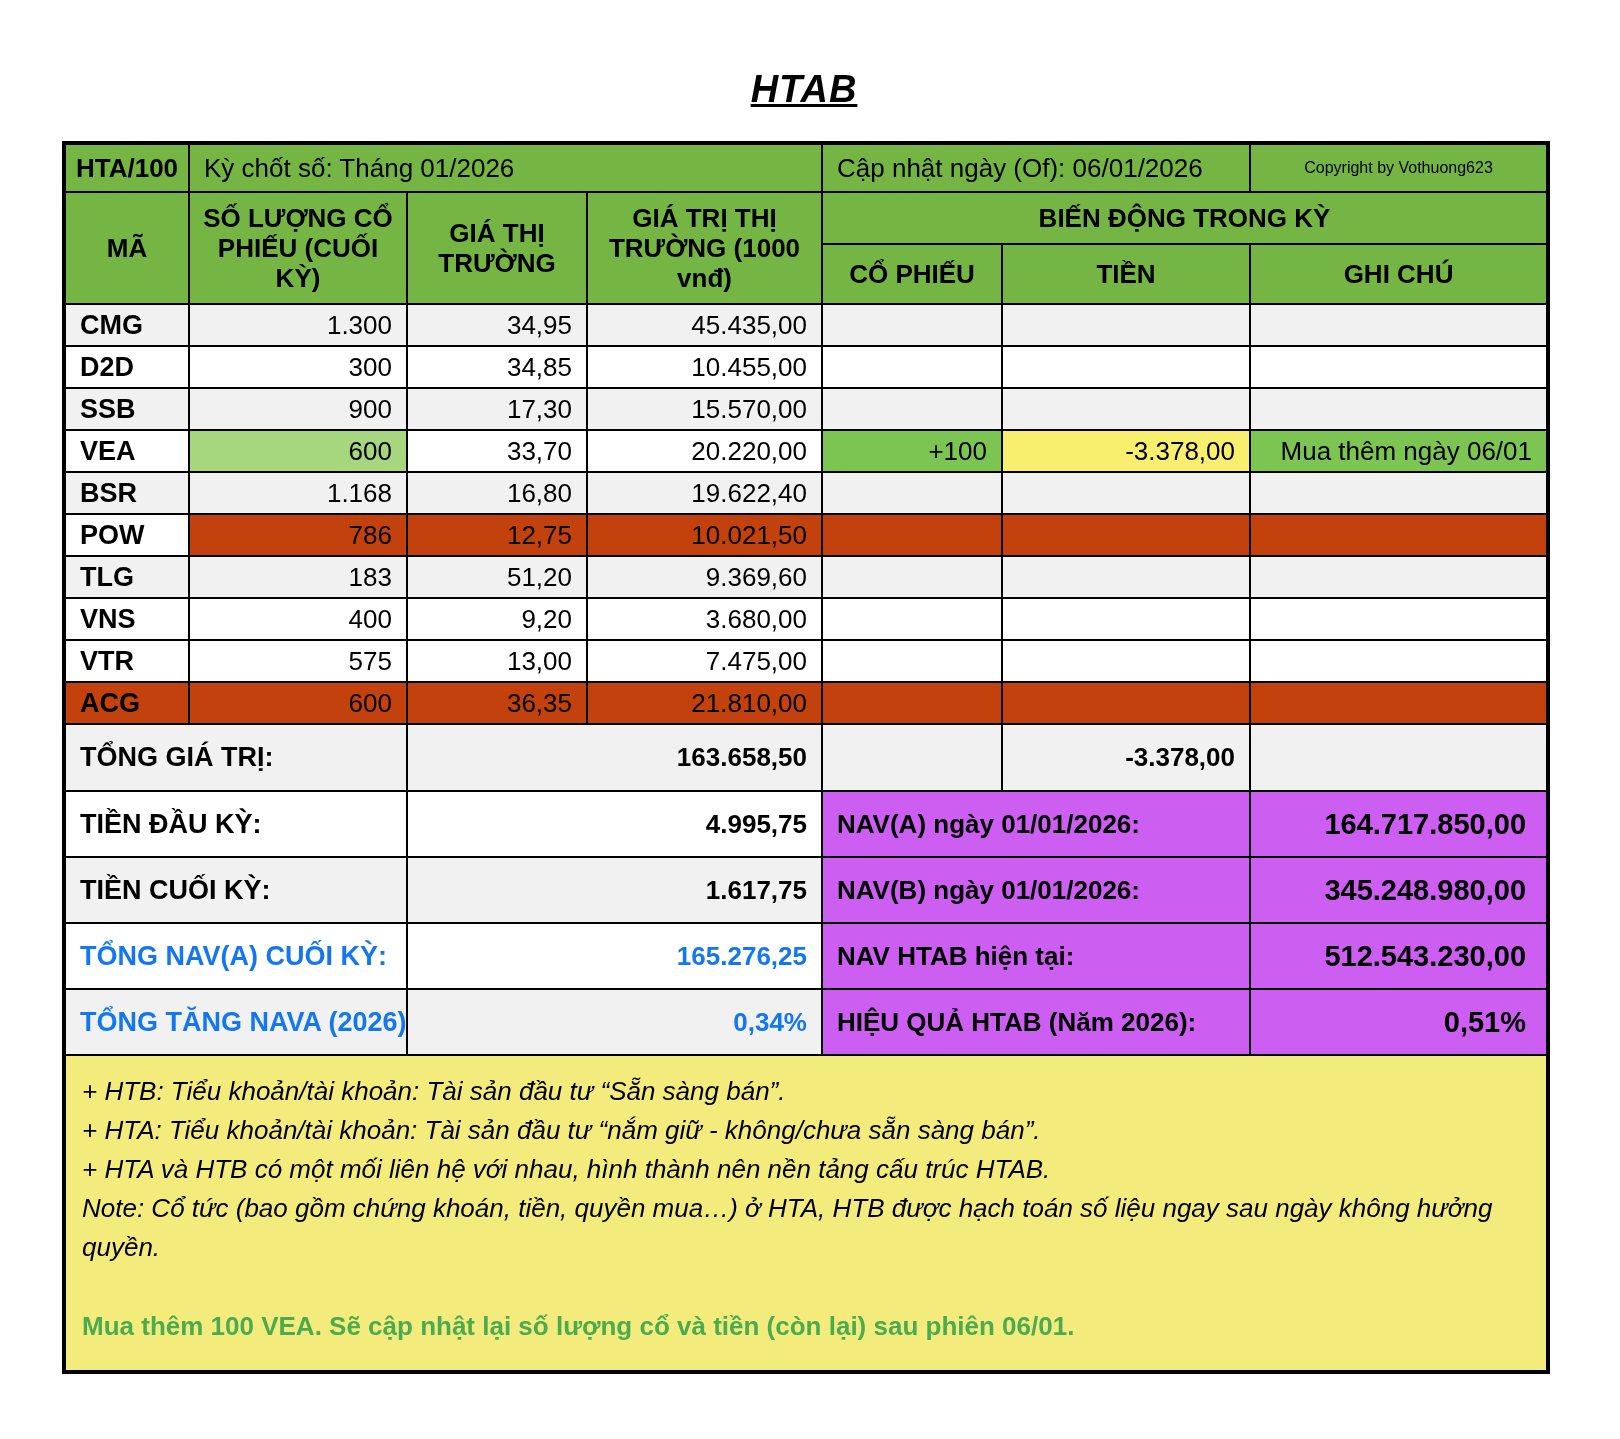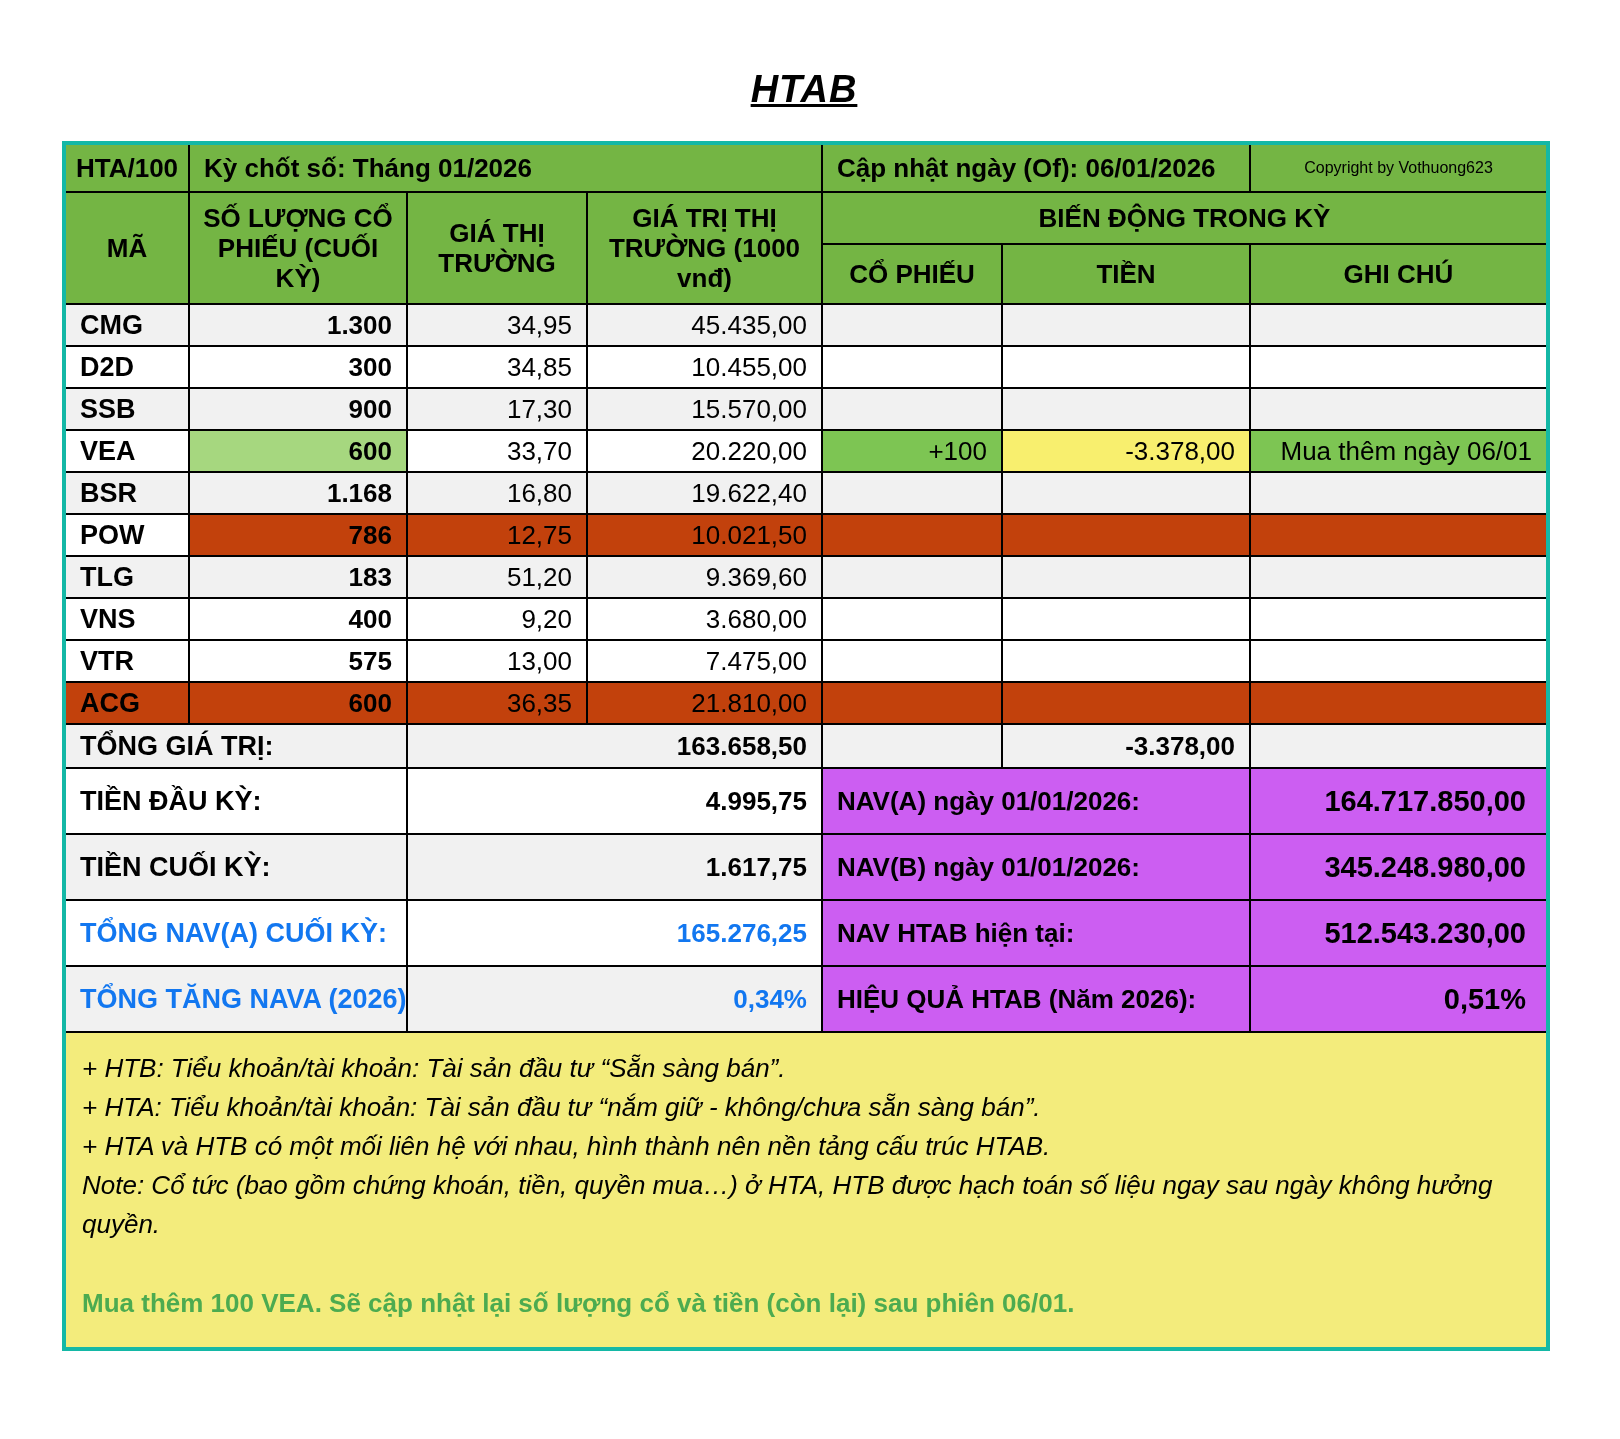--- a/index.html
+++ b/index.html
@@ -9,46 +9,46 @@
     position:relative;
   }
   .page-title {
     position:absolute; left:62px; top:68px; width:1484px;
     text-align:center; font-size:38px; font-weight:bold; font-style:italic;
     text-decoration:underline; letter-spacing:1px;
   }
   table.sheet {
     position:absolute; left:62px; top:141px; width:1484px;
     border-collapse:collapse; table-layout:fixed;
-    border:4px solid #14b8a6;
+    border:4px solid #000000;
   }
   .sheet td {
     border:2px solid #000; font-size:26px; padding:0 14px;
     vertical-align:middle; background:#fff; overflow:hidden; white-space:nowrap;
   }
   
   tr.h1 { height:49px; } tr.h2 { height:52px; } tr.h3 { height:60px; }
   tr.data { height:42px;margin-top:36px; }
-  tr.sum0 { height:44px; } tr.sum { height:66px; }
+  tr.sum0 { height:67px; } tr.sum { height:66px; }
   
   .green  { background:var(--header_green,#74b544) !important; }
   .cell-green  { background:var(--highlight_green,#7dc553) !important; }
   .cell-lgreen { background:var(--light_green,#a6d77f) !important; }
   .cell-yellow { background:var(--highlight_yellow,#f8ef6e) !important; }
   .purple { background:var(--purple,#cc5ef2) !important; }
   .blue   { color:var(--blue,#1277f0); }
   tr.r-gray td { background:#f1f1f1; }
   tr.r-white td { background:#ffffff; }
   tr.r-dark td { background:#c2410c; }
   td.tick-white { background:#ffffff !important; }
   
   .c { text-align:right; }
   .r { text-align:right; }
   .l { text-align:left; }
-  .b { font-weight:bold; }
+  .b { font-weight:normal; }
   td.hdr { font-weight:bold; text-align:center; line-height:1.16; white-space:normal; padding:2px 8px; }
   td.small { font-size:16px; text-align:center; font-weight:normal; }
   td.ticker { font-weight:bold; font-size:27px; }
   td.navlabel { font-weight:bold; font-size:26px; }
   td.navvalue { font-weight:bold; font-size:29px; text-align:right; padding-right:20px; }
   td.sumlabel { font-weight:bold; font-size:27px; }
   td.sumvalue { font-weight:bold; font-size:26px; text-align:right; }
   
   td.notes-cell {
     background:var(--note_yellow,#f3ec7c) !important;

